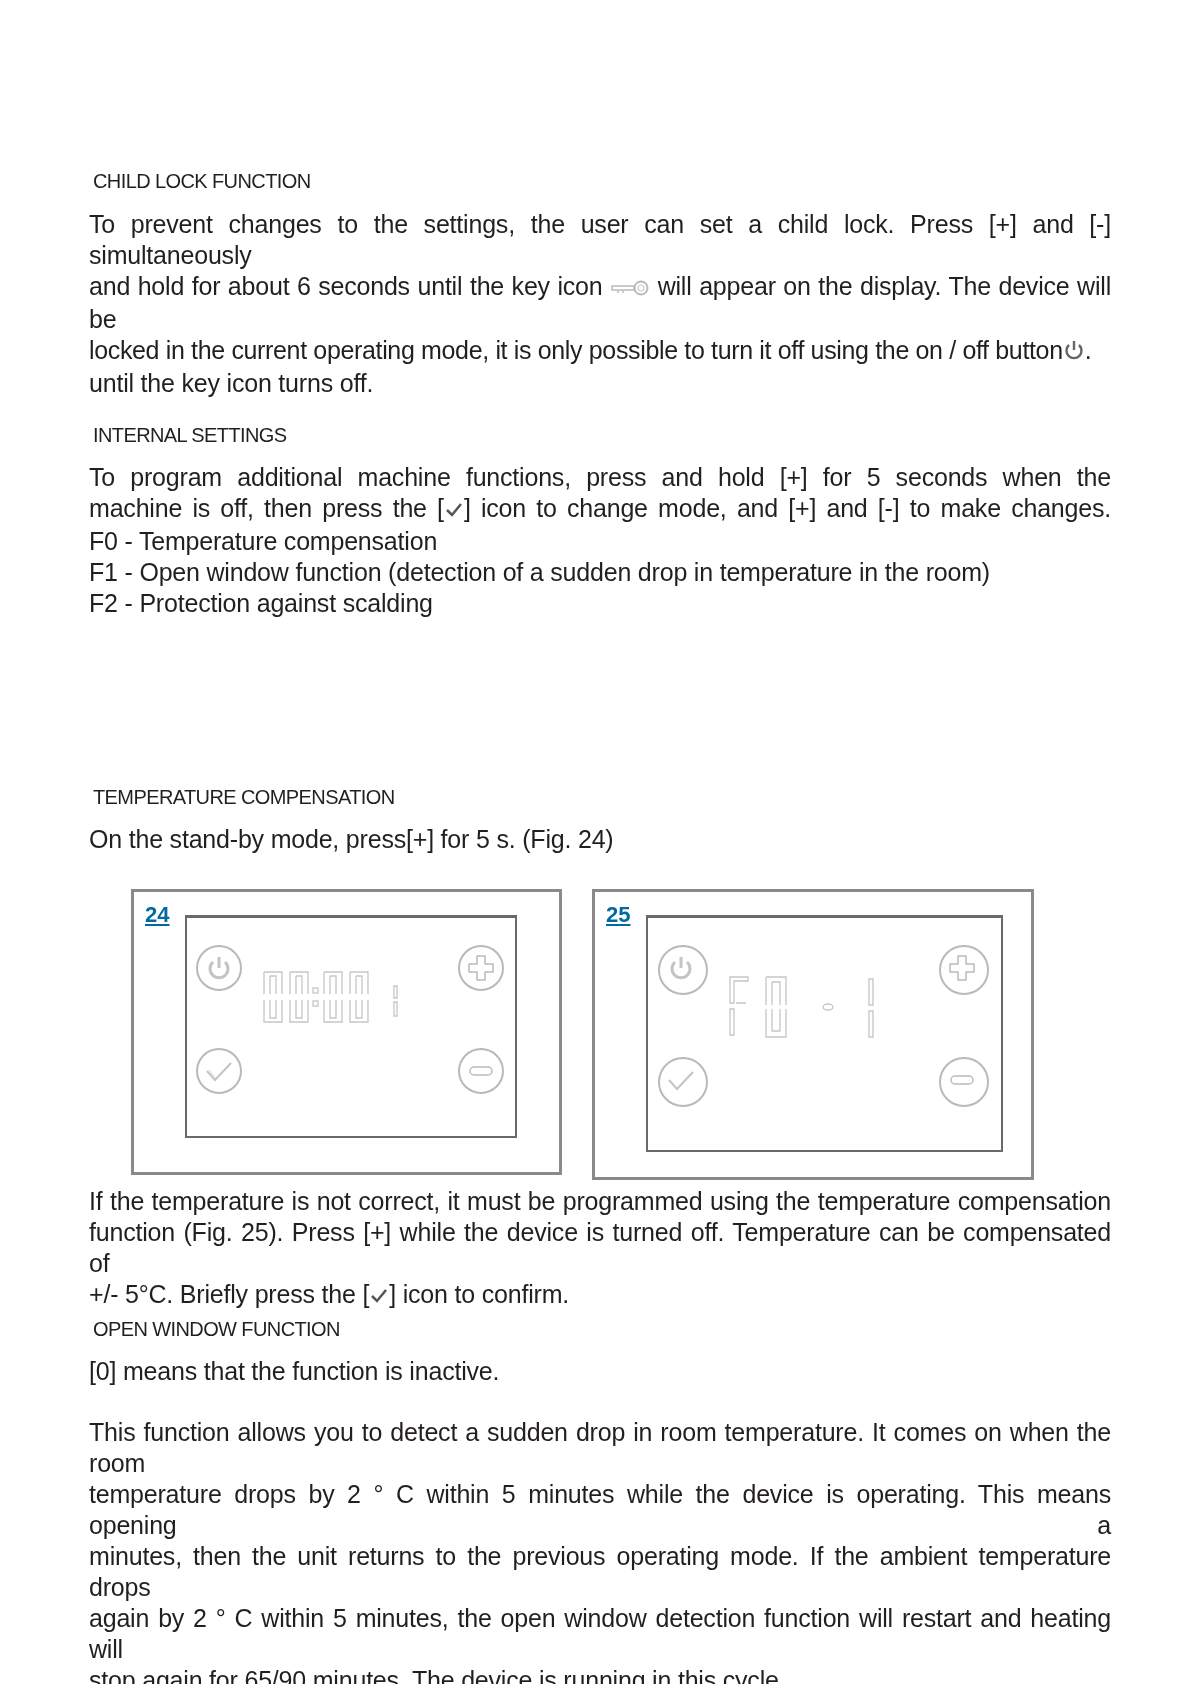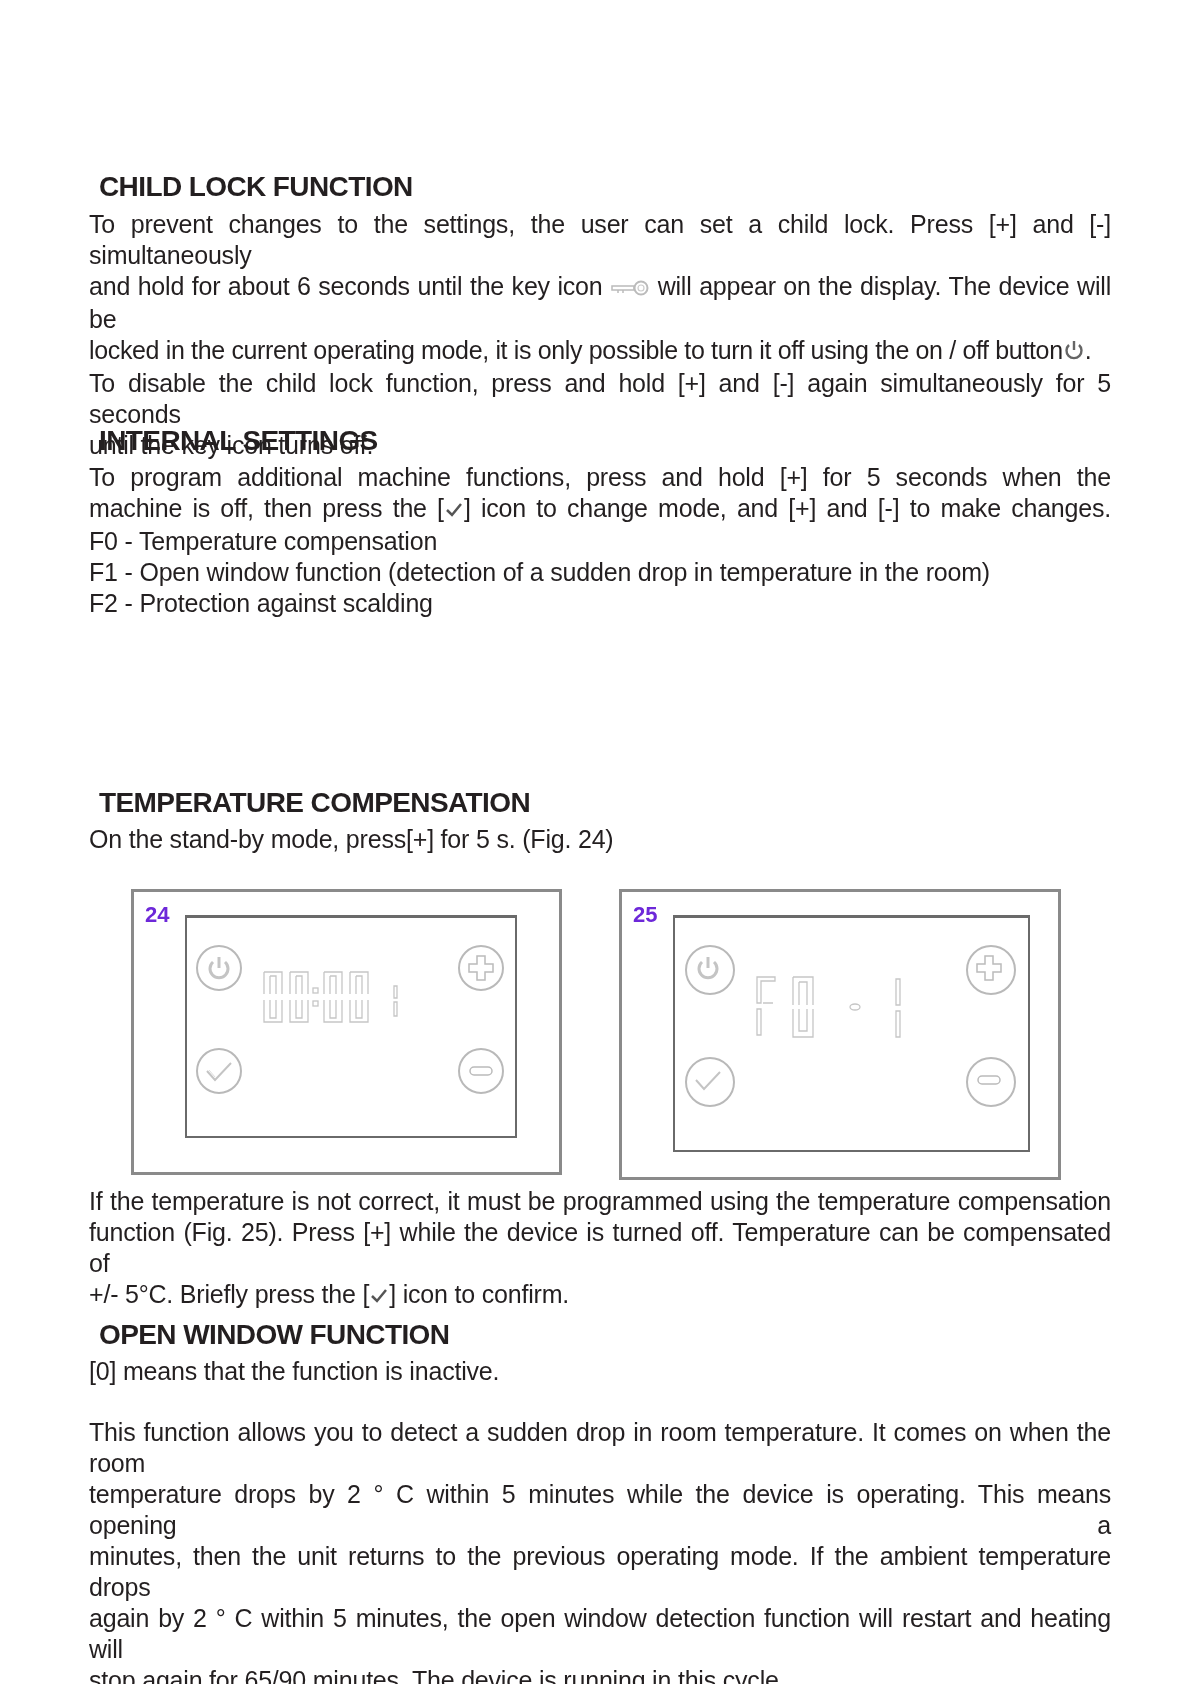--- a/index.html
+++ b/index.html
@@ -1,24 +1,24 @@
 <!DOCTYPE html>
 <html><head>
 <meta charset="utf-8">
 <style>
   html,body{margin:0;padding:0;background:#fff;}
   body{width:1191px;height:1684px;position:relative;overflow:hidden;
        font-family:"Liberation Sans","DejaVu Sans",sans-serif;color:#231f20;}
-  .h{position:absolute;left:89px;font-weight:bold;font-size:28px;letter-spacing:-0.6px;margin:10px;line-height:34px;}
+  .h{position:absolute;left:89px;font-weight:normal;font-size:20px;letter-spacing:-0.6px;margin:4px;line-height:34px;}
   .p{position:absolute;left:89px;width:1022px;font-size:25px;line-height:31px;margin:0;letter-spacing:-0.2px;}
   .line{display:block;white-space:nowrap;}
   .line.j{text-align:justify;text-align-last:justify;white-space:normal;}
   .ico{display:inline-block;vertical-align:middle;}
   .fig{position:absolute;border:3px solid #8a8a8a;background:#fff;}
-  .fig .num{position:absolute;left:11px;top:10px;font-weight:bold;font-size:22px;color:#6d28d9;}
+  .fig .num{position:absolute;left:11px;top:10px;font-weight:bold;font-size:22px;color:#0369a1;text-decoration:underline;}
   .panel{position:absolute;border:2px solid #6a6a6a;border-top-width:3px;}
   .btn{position:absolute;width:46px;height:46px;border:2px solid #b9b9b9;border-radius:50%;box-sizing:border-box;}
   .btn svg{position:absolute;left:0;top:0;width:42px;height:42px;}
   .lcd{position:absolute;}
 </style>
 </head>
 <body>
 
 <h2 class="h" style="top:160px">CHILD LOCK FUNCTION</h2>
 <div class="p" style="top:209px">
@@ -29,21 +29,20 @@
           <line x1="8" y1="11" x2="8" y2="14" stroke="#bbb" stroke-width="1.5"></line>
           <line x1="13" y1="11" x2="13" y2="14" stroke="#bbb" stroke-width="1.5"></line>
           <circle cx="31" cy="9" r="6.5" fill="none" stroke="#bbb" stroke-width="2"></circle>
           <circle cx="31" cy="9" r="3" fill="none" stroke="#ccc" stroke-width="1.2"></circle>
         </svg></span>
     <span>will appear on the display. The device will be</span></span>
   <span class="line" style="width:1022px"><span style="letter-spacing:-0.35px">locked in the current operating mode, it is only possible to turn it off using the on / off button</span><span class="ico"><svg width="22" height="22" viewBox="0 0 22 22">
           <path d="M6 6 A7.5 7.5 0 1 0 16 6" fill="none" stroke="#666" stroke-width="2.4"></path>
           <line x1="11" y1="2" x2="11" y2="11" stroke="#666" stroke-width="2.4"></line>
         </svg></span><span>.</span></span>
-  <span class="line j">To disable the child lock function, press and hold [+] and [-] again simultaneously for 5 seconds</span>
   <span class="line">until the key icon turns off.</span>
 </div>
 
 <h2 class="h" style="top:414px">INTERNAL SETTINGS</h2>
 <div class="p" style="top:462px">
   <span class="line j">To program additional machine functions, press and hold [+] for 5 seconds when the</span>
   <span class="line j"><span>machine is off, then press the [</span><span class="ico"><svg width="20" height="18" viewBox="0 0 20 18">
           <path d="M3 9 L8 14 L17 3" fill="none" stroke="#555" stroke-width="2.5"></path>
         </svg></span><span>] icon to change mode, and [+] and [-] to make changes.</span></span>
   <span class="line">F0 - Temperature compensation</span>
@@ -89,21 +88,21 @@
             <rect x="51" y="33" width="5" height="5"></rect>
           <path d="M62 4 h18 v22 M62 4 v22 M62 32 v22 h18 v-22 M68 8 h6 v18 M68 8 v18 M68 32 v18 h6 v-18"></path>
           <path d="M88 4 h18 v22 M88 4 v22 M88 32 v22 h18 v-22 M94 8 h6 v18 M94 8 v18 M94 32 v18 h6 v-18"></path>
           <path d="M132 18 v12 h3 v-12 z M132 34 v14 h3 v-14 z"></path>
         </g>
       </svg>
     </div>
   </div>
 </div>
 
-<div class="fig" style="left:619px;top:889px;width:436px;height:285px">
+<div class="fig" style="left:592px;top:889px;width:436px;height:285px">
   <div class="num">25</div>
   <div class="panel" style="left:51px;top:23px;width:353px;height:232px">
     <div class="btn" style="left:10px;top:27px;width:50px;height:50px">
         <svg viewBox="0 0 42 42">
           <path d="M15 15 A9 9 0 1 0 27 15" fill="none" stroke="#c4c4c4" stroke-width="3"></path>
           <line x1="21" y1="10" x2="21" y2="21" stroke="#c4c4c4" stroke-width="3"></line>
         </svg>
       </div>
     <div class="btn" style="left:291px;top:27px;width:50px;height:50px">
         <svg viewBox="0 0 42 42">

